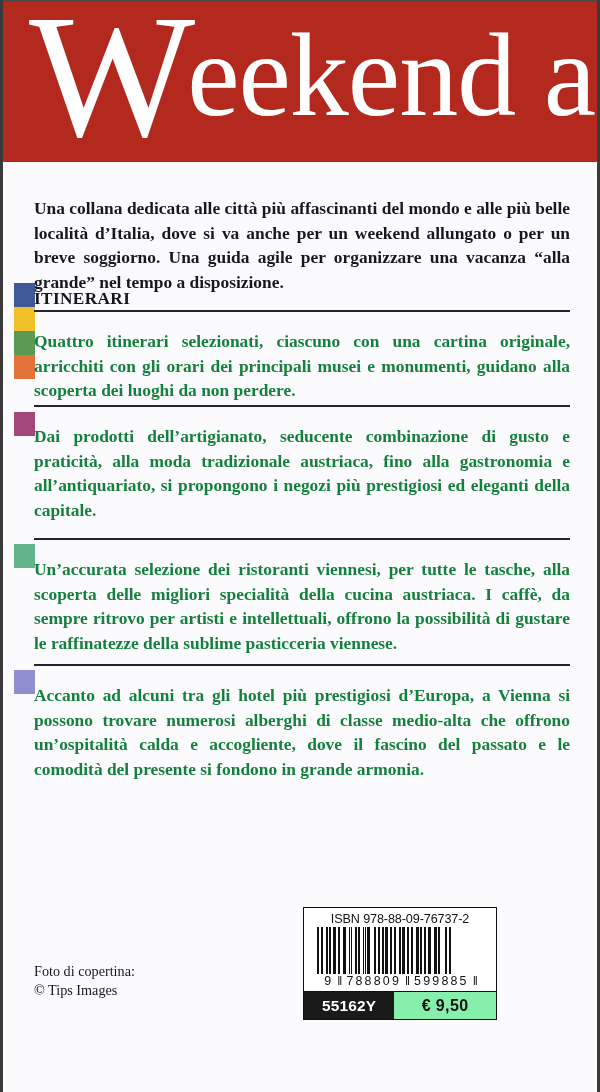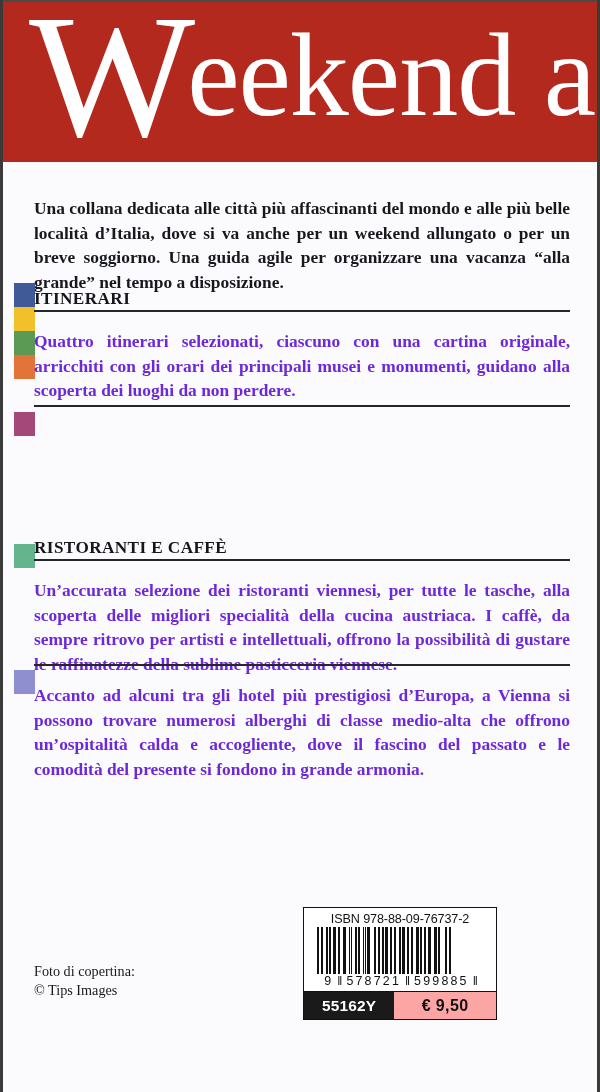--- a/index.html
+++ b/index.html
@@ -114,21 +114,21 @@
     width: 100%;
     height: 1.6px;
     background: #24262c;
     margin-bottom: 2px;
   }
   .section-text {
     font-family: "Liberation Serif", serif;
     font-weight: bold;
     font-size: 17.4px;
     line-height: 24.6px;
-    color: #6d28d9;
+    color: #15803d;
     text-align: justify;
     text-justify: inter-word;
   }
 
   
   .swatch {
     position: absolute;
     left: 11px;
     width: 21px;
     height: 24px;
@@ -196,21 +196,21 @@
     font-family: "Liberation Sans", sans-serif;
     font-size: 15.4px;
     font-weight: bold;
     display: flex;
     align-items: center;
     justify-content: center;
     letter-spacing: 0.2px;
   }
   .price-cell {
     flex: 1 1 auto;
-    background: #fca5a5;
+    background: #86efac;
     color: #111;
     font-family: "Liberation Sans", sans-serif;
     font-size: 16px;
     font-weight: bold;
     display: flex;
     align-items: center;
     justify-content: center;
     letter-spacing: 0.4px;
   }
 </style>
@@ -237,25 +237,25 @@
     <div class="swatch" style="top:193px; background:#e2743a;"></div>
     <div class="section" style="top:127px;">
       <h2 class="section-heading">ITINERARI</h2>
       <div class="section-rule"></div>
       <p class="section-text">Quattro itinerari selezionati, ciascuno con una cartina originale, arricchiti con gli orari dei principali musei e monumenti, guidano alla scoperta dei luoghi da non perdere.</p>
     </div>
 
     <div class="swatch" style="top:250px; background:#a34878;"></div>
     <div class="section" style="top:243px;">
       <div class="section-rule"></div>
+      <p class="section-text">Dai prodotti dell’artigianato, seducente combinazione di gusto e praticità, alla moda tradizionale austriaca, fino alla gastronomia e all’antiquariato, si propongono i negozi più prestigiosi ed eleganti della capitale.</p>
     </div>
 
     <div class="swatch" style="top:382px; background:#64b58e;"></div>
     <div class="section" style="top:376px;">
-      <h2 class="section-heading">RISTORANTI  E CAFFÈ</h2>
       <div class="section-rule"></div>
       <p class="section-text">Un’accurata selezione dei ristoranti viennesi, per tutte le tasche, alla scoperta delle migliori specialità della cucina austriaca. I caffè, da sempre ritrovo per artisti e intellettuali, offrono la possibilità di gustare le raffinatezze della sublime pasticceria viennese.</p>
     </div>
 
     <div class="swatch" style="top:508px; background:#8f8fd0;"></div>
     <div class="section" style="top:502px;">
       <div class="section-rule"></div>
       <p class="section-text">Accanto ad alcuni tra gli hotel più prestigiosi d’Europa, a Vienna si possono trovare numerosi alberghi di classe medio-alta che offrono un’ospitalità calda e accogliente, dove il fascino del passato e le comodità del presente si fondono in grande armonia.</p>
     </div>
 
@@ -329,21 +329,21 @@
           <span style="width:2px"></span>
           <span class="sp" style="width:2px"></span>
           <span class="sp" style="width:3px"></span>
           <span style="width:2px"></span>
           <span class="sp" style="width:2px"></span>
           <span style="width:2px"></span>
         </div>
       <div class="digits">
         <span class="grp">9</span>
         <span class="guard">‖</span>
-        <span class="grp">578721</span>
+        <span class="grp">788809</span>
         <span class="guard">‖</span>
         <span class="grp">599885</span>
         <span class="guard">‖</span>
       </div>
       <div class="price-row">
         <div class="code-cell">55162Y</div>
         <div class="price-cell">€ 9,50</div>
       </div>
     </div>
 

